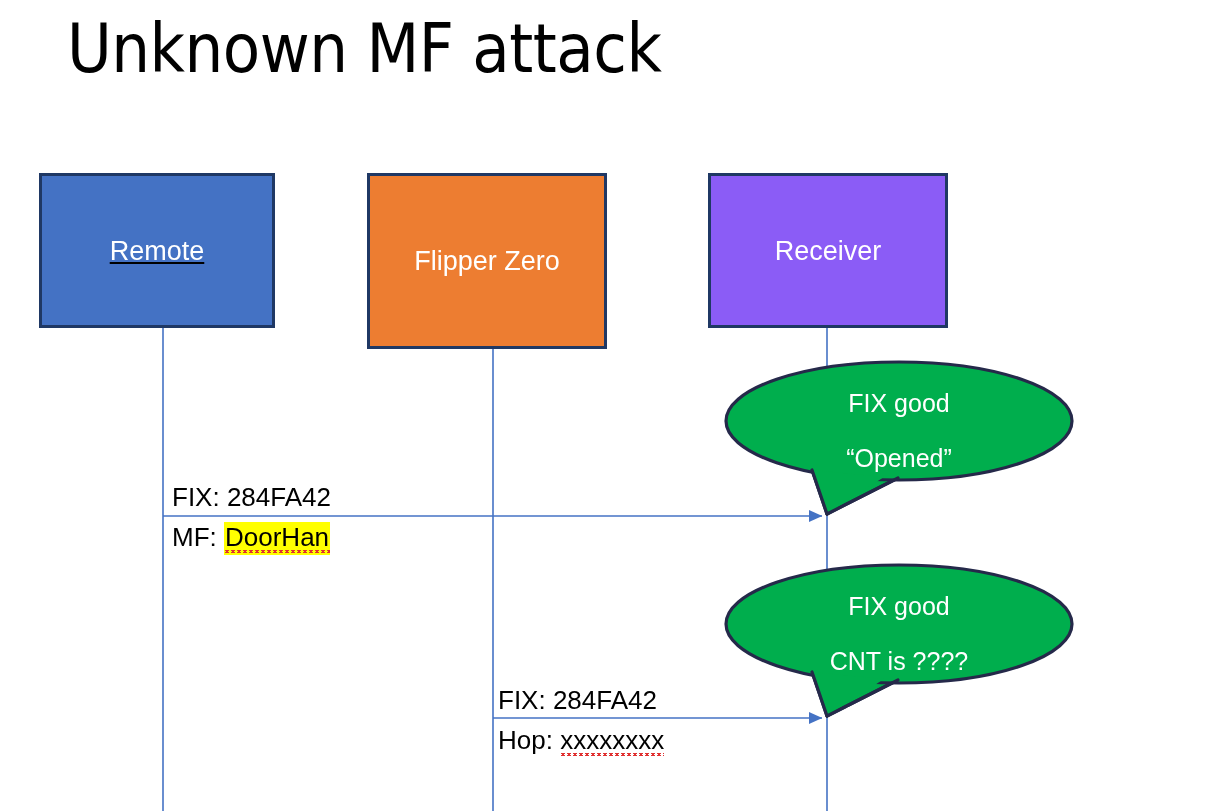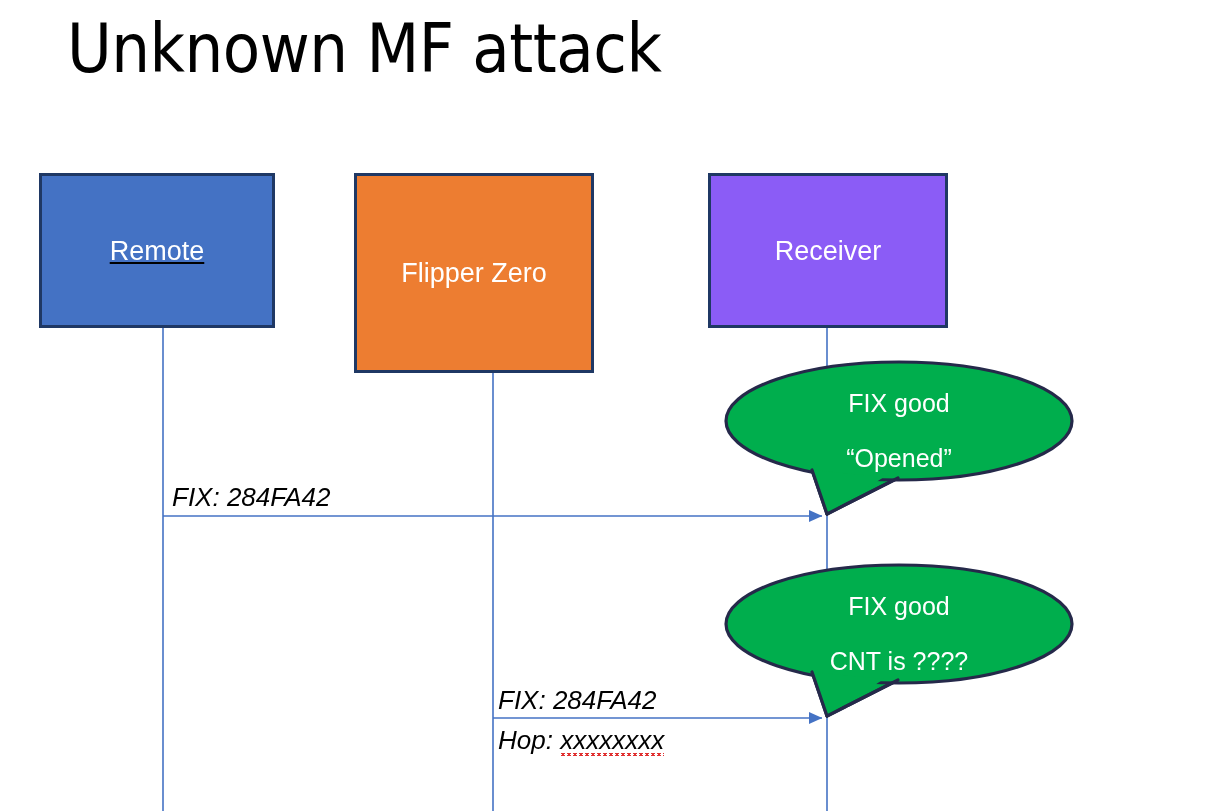--- a/index.html
+++ b/index.html
@@ -59,21 +59,21 @@
   .actor-label {
     color: #ffffff;
     font-size: 27px;
     line-height: 30px;
     font-weight: 400;
     text-align: center;
     font-family: "Liberation Sans Narrow", "Liberation Sans", sans-serif;
     font-stretch: condensed;
   }
   #actor-0 { left: 39px;  top: 173px; width: 236px; height: 155px; text-decoration: underline; }
-  #actor-1 { left: 354px; top: 173px; width: 240px; height: 200px; }
+  #actor-1 { left: 367px; top: 173px; width: 240px; height: 176px; }
   #actor-2 { left: 708px; top: 173px; width: 240px; height: 155px; }
 
   
   .bubble-text {
     position: absolute;
     color: #ffffff;
     font-size: 25px;
     line-height: 39px;
     text-align: center;
     font-family: "Liberation Sans Narrow", "Liberation Sans", sans-serif;
@@ -86,21 +86,20 @@
 
   
   .msg-block {
     position: absolute;
     color: #000000;
     font-size: 26px;
     line-height: 40px;
     font-family: "Liberation Sans Narrow", "Liberation Sans", sans-serif;
     font-stretch: condensed;
     white-space: nowrap;
-    font-style: italic;
   }
   #msg-0 { left: 172px; top: 477px; }
   #msg-1 { left: 498px; top: 680px; }
   .msg-line { display: block; }
   .hl {
     background: #FFFF00;
     padding: 0 1px;
   }
   .squiggle {
     background-repeat: repeat-x;
@@ -171,20 +170,23 @@
   <div class="bubble-text" id="bubble-text-1">
     <span class="bubble-line">FIX good</span>
     <span class="bubble-line">CNT is ????</span>
     <span class="bubble-line">“Opened”</span>
   </div>
 
   <div class="msg-block" id="msg-0">
     <span class="msg-line">
       <span>FIX: </span><span>284FA42</span>
     </span>
+    <span class="msg-line">
+      <span>MF: </span><span class="hl squiggle">DoorHan</span>
+    </span>
   </div>
 
   <div class="msg-block" id="msg-1">
     <span class="msg-line">
       <span>FIX: </span><span>284FA42</span>
     </span>
     <span class="msg-line">
       <span>Hop: </span><span class="squiggle">xxxxxxxx</span>
     </span>
   </div>

